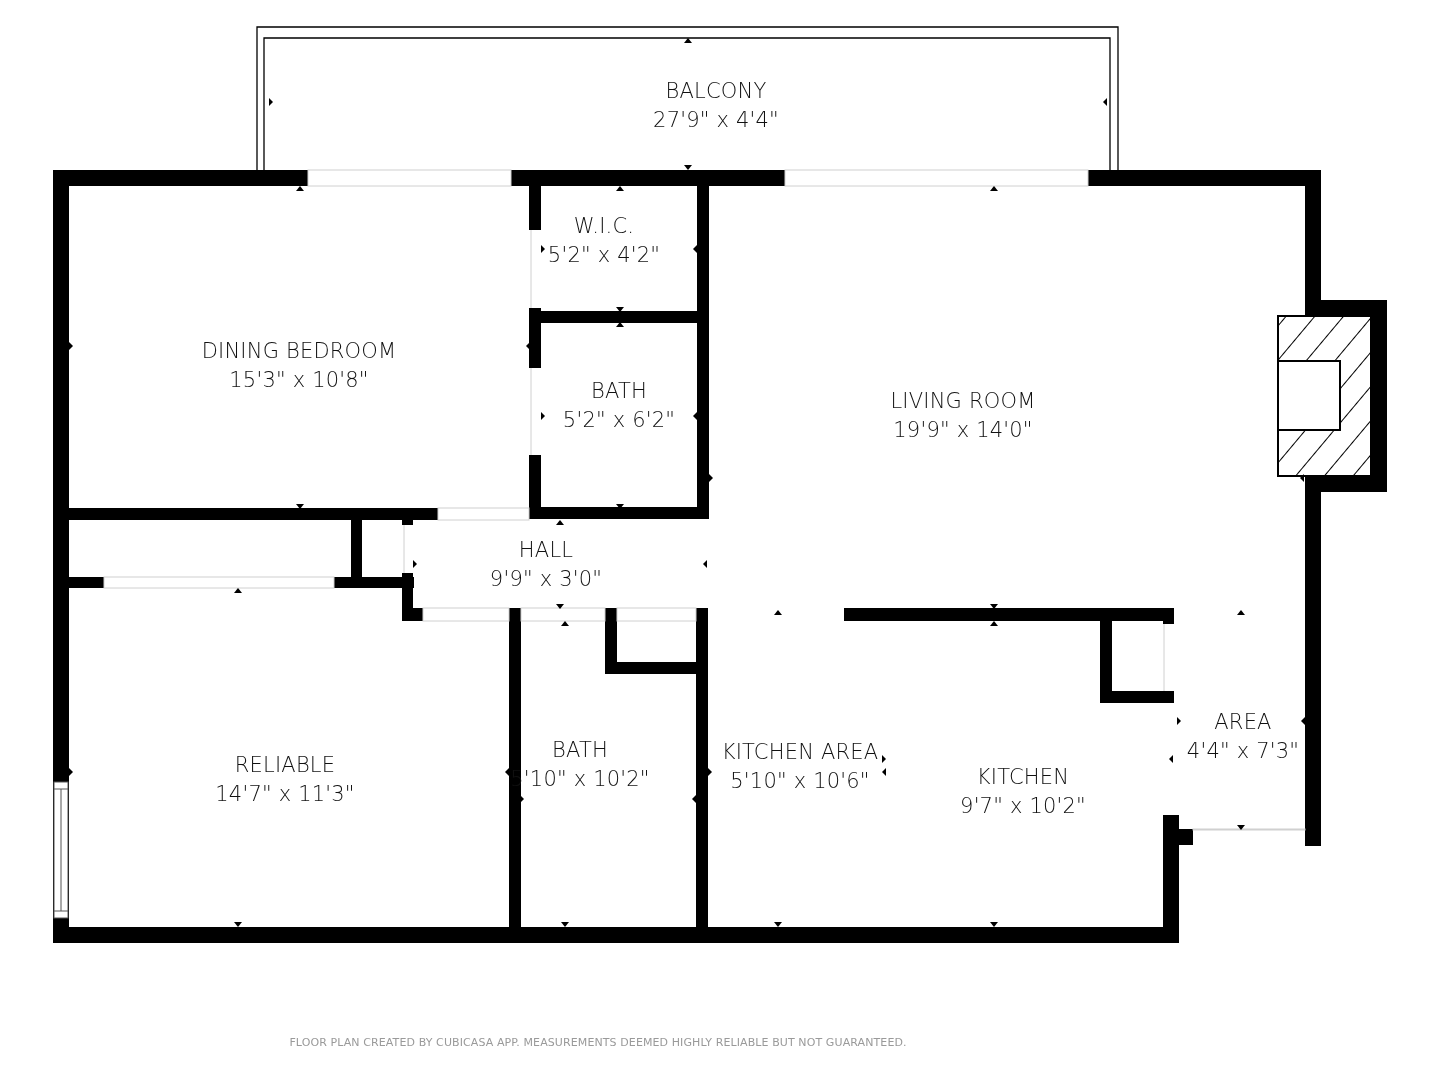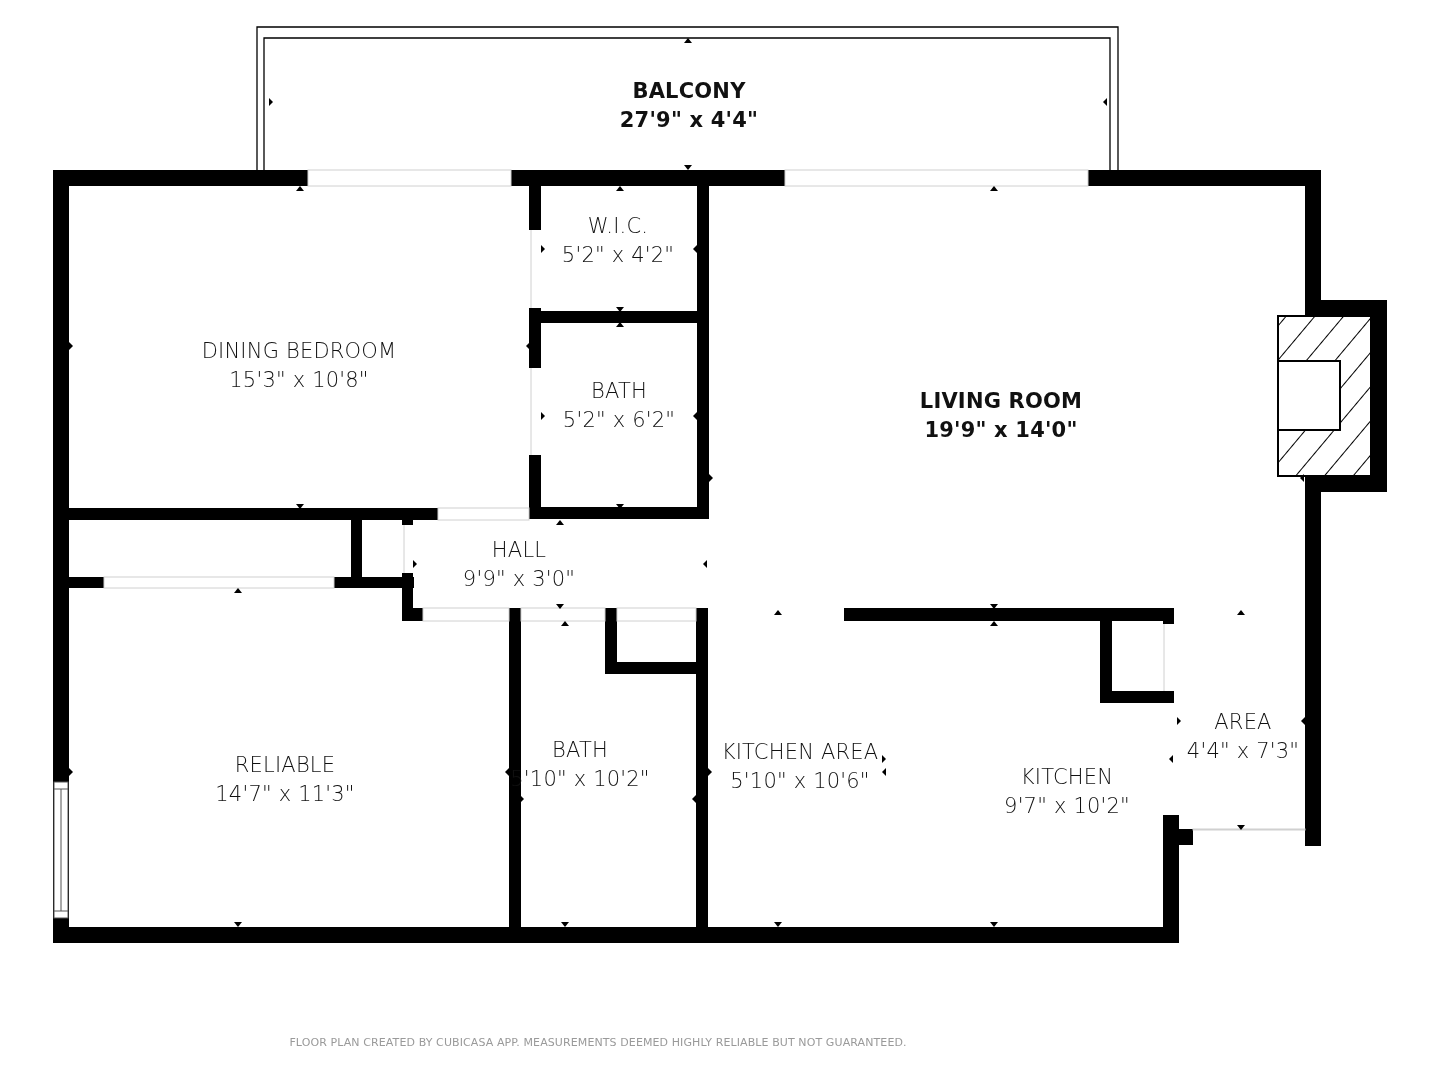--- a/index.html
+++ b/index.html
@@ -148,57 +148,57 @@
     <path d="M990,922 l4,5 l4,-5z"></path>
     <path d="M886,759 l-4,-4 l0,8z"></path>
       <path d="M1169,759 l4,-4 l0,8z"></path>
     <path d="M1237,615 l4,-5 l4,5z"></path>
       <path d="M1237,825 l4,5 l4,-5z"></path>
     <path d="M1181,721 l-4,-4 l0,8z"></path>
       <path d="M1301,721 l4,-4 l0,8z"></path>
   </g>
 </svg>
 
-<div class="room-label" style="left:689px; top:106px;font-weight:bold;">
+<div class="room-label" style="left:716px; top:106px;">
   <span class="name">BALCONY</span>
   <span class="dims">27'9" x 4'4"</span>
 </div>
 <div class="room-label" style="left:299px; top:366px;">
   <span class="name">DINING BEDROOM</span>
   <span class="dims">15'3" x 10'8"</span>
 </div>
-<div class="room-label" style="left:618px; top:241px;">
+<div class="room-label" style="left:604px; top:241px;">
   <span class="name">W.I.C.</span>
   <span class="dims">5'2" x 4'2"</span>
 </div>
 <div class="room-label" style="left:619px; top:406px;">
   <span class="name">BATH</span>
   <span class="dims">5'2" x 6'2"</span>
 </div>
-<div class="room-label" style="left:1001px; top:416px;font-weight:bold;">
+<div class="room-label" style="left:963px; top:416px;">
   <span class="name">LIVING ROOM</span>
   <span class="dims">19'9" x 14'0"</span>
 </div>
-<div class="room-label" style="left:519px; top:565px;">
+<div class="room-label" style="left:546px; top:565px;">
   <span class="name">HALL</span>
   <span class="dims">9'9" x 3'0"</span>
 </div>
 <div class="room-label" style="left:285px; top:780px;">
   <span class="name">RELIABLE</span>
   <span class="dims">14'7" x 11'3"</span>
 </div>
 <div class="room-label" style="left:580px; top:765px;">
   <span class="name">BATH</span>
   <span class="dims">5'10" x 10'2"</span>
 </div>
 <div class="room-label" style="left:800px; top:767px;">
   <span class="name">KITCHEN AREA</span>
   <span class="dims">5'10" x 10'6"</span>
 </div>
-<div class="room-label" style="left:1023px; top:792px;margin-left:44px;">
+<div class="room-label" style="left:1023px; top:792px;">
   <span class="name">KITCHEN</span>
   <span class="dims">9'7" x 10'2"</span>
 </div>
 <div class="room-label" style="left:1243px; top:737px;">
   <span class="name">AREA</span>
   <span class="dims">4'4" x 7'3"</span>
 </div>
 
 <div class="footer">FLOOR PLAN CREATED BY CUBICASA APP. MEASUREMENTS DEEMED HIGHLY RELIABLE BUT NOT GUARANTEED.</div>
 

